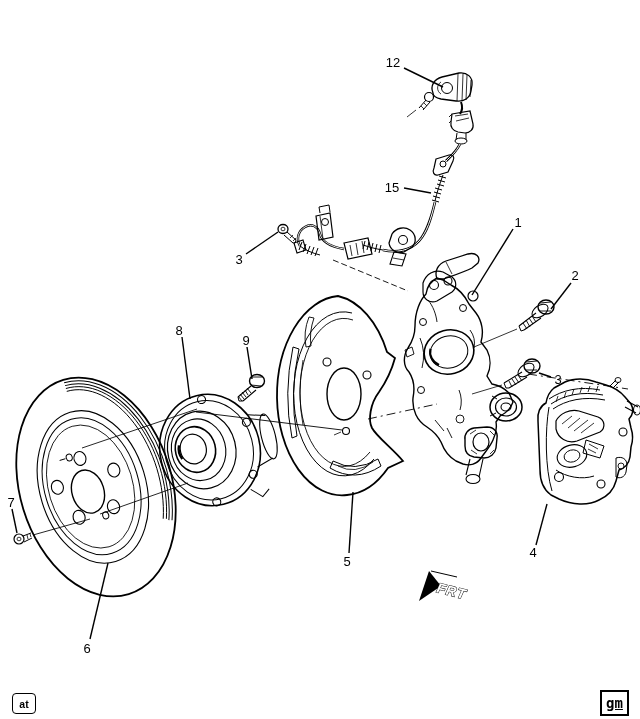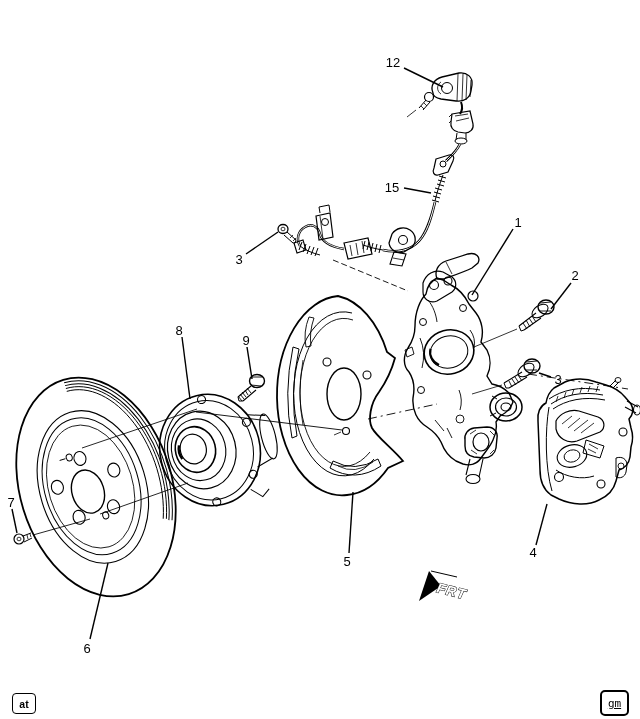--- a/index.html
+++ b/index.html
@@ -15,22 +15,22 @@
   .callout{
     position:absolute;font-size:13px;line-height:1;color:#000;
     transform:translate(-50%,-50%);white-space:nowrap;
   }
   .badge{
     position:absolute;display:flex;align-items:center;justify-content:center;
     border:1.6px solid #000;border-radius:4px;background:#fff;color:#000;
   }
   .badge-at{left:12px;top:693px;width:22px;height:19px;font-size:10.5px;font-weight:bold;}
   .badge-gm{
-    left:600px;top:690px;width:25px;height:22px;border-width:2px;border-radius:5px;
-    font-family:"DejaVu Sans Mono",monospace;font-size:11px;font-weight:normal;
+    left:600px;top:690px;width:25px;height:22px;border-width:2px;border-radius:0;
+    font-family:"DejaVu Sans Mono",monospace;font-size:14px;font-weight:bold;
     text-decoration:underline;
   }
   svg{position:absolute;left:0;top:0;}
   svg *{vector-effect:none;}
 </style>
 </head>
 <body>
 
 <div class="page">
 

